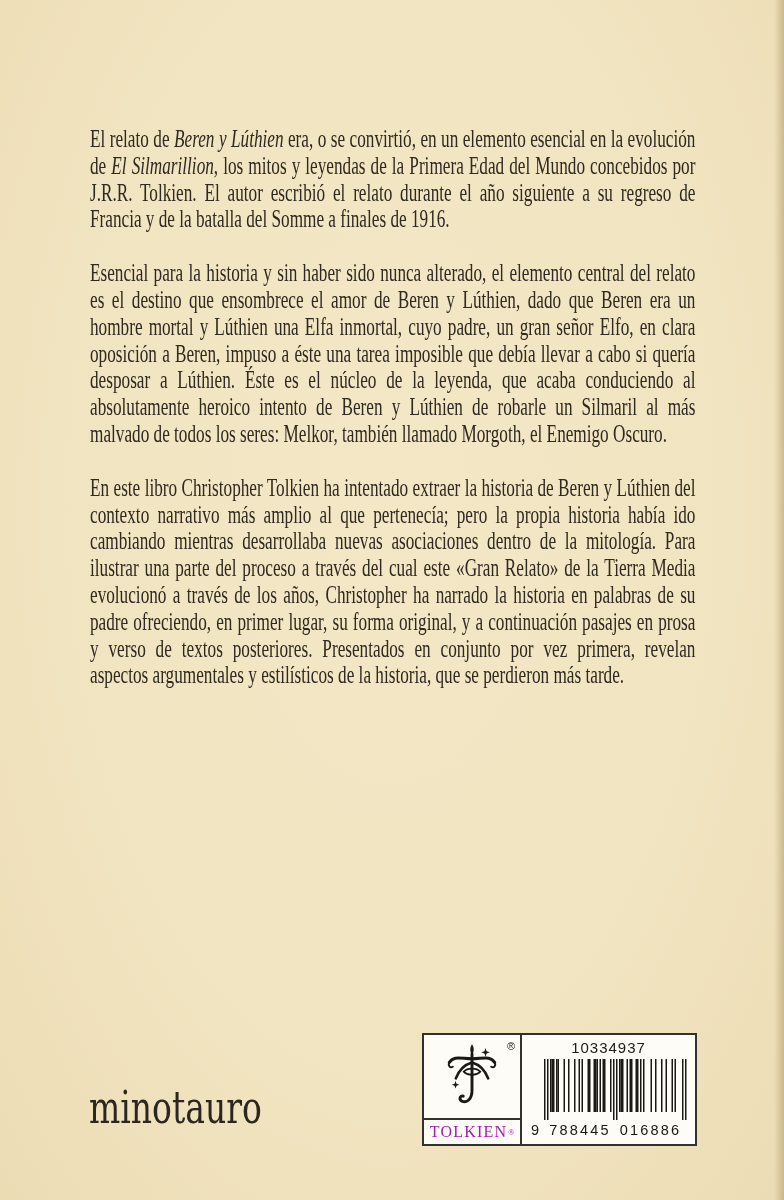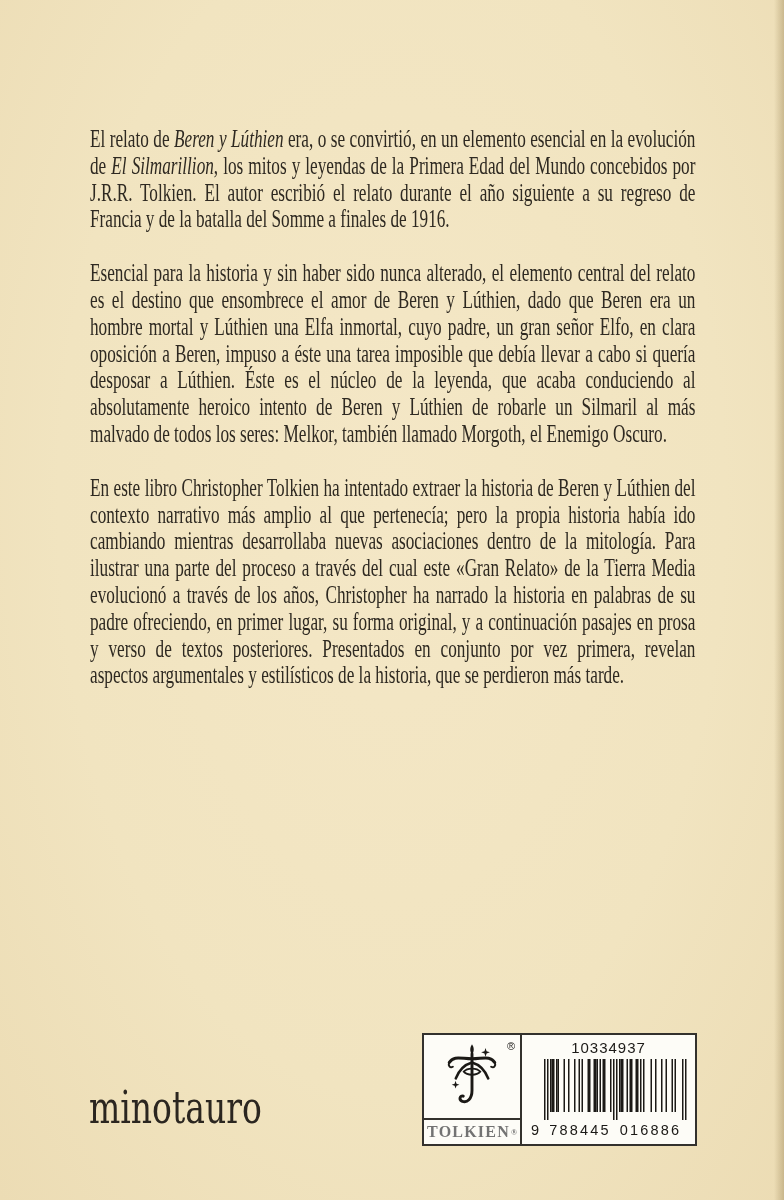--- a/index.html
+++ b/index.html
@@ -75,23 +75,22 @@
     position: absolute; top: 5px; right: 5px;
     font-family: "Liberation Sans", sans-serif;
     font-size: 11px; color: #1d1b18;
   }
   .tolkien-label-row {
     flex: 0 0 24px;
     border-top: 2px solid #33312d;
     display: flex; align-items: center; justify-content: center;
     font-family: "Liberation Serif", serif;
     font-size: 16px; letter-spacing: 1.2px;
-    color: #737373;
+    color: #a21caf;
     white-space: nowrap;
-    font-weight: bold;
   }
   .reg-small { font-size: 8px; letter-spacing: 0; vertical-align: super; margin-left: 1px; }
   .barcode-cell {
     flex: 1 1 auto;
     display: flex; flex-direction: column; align-items: center;
     padding-top: 5px;
   }
   .barcode-number {
     font-family: "Liberation Sans", sans-serif;
     font-size: 15px; letter-spacing: 1px;

